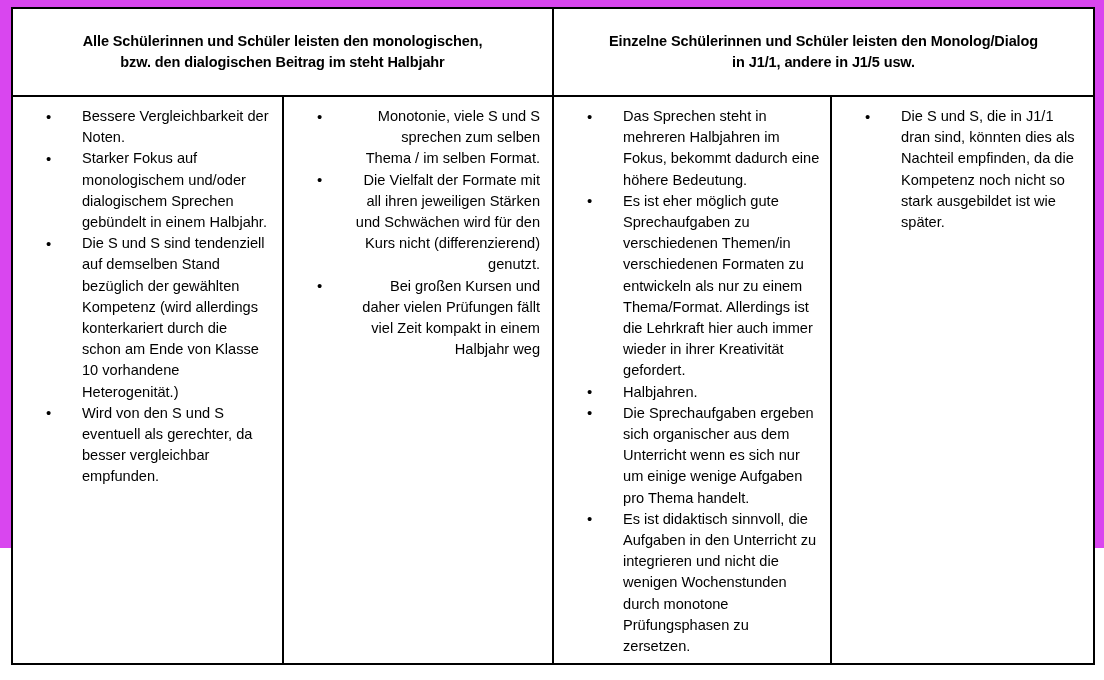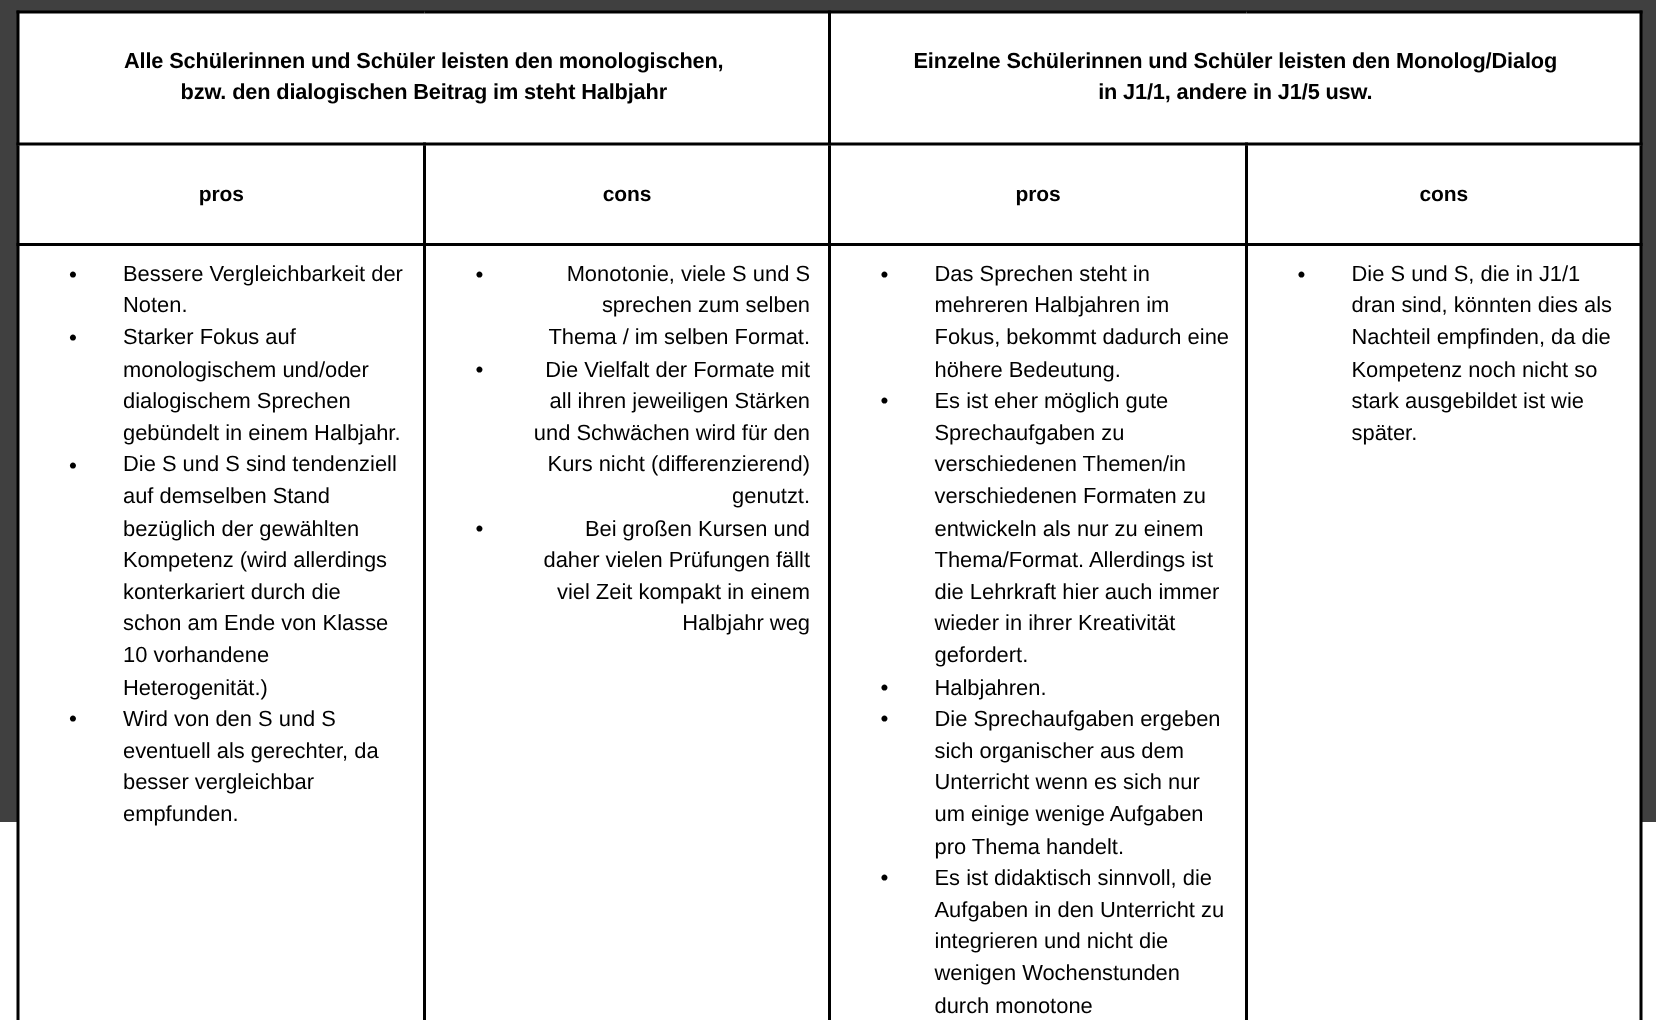--- a/index.html
+++ b/index.html
@@ -12,21 +12,21 @@
     height: 680px;
     font-family: "Liberation Sans", sans-serif;
     color: #000000;
     overflow: hidden;
   }
 
   .page {
     position: relative;
     width: 1104px;
     height: 548px;
-    background: #404040;
+    background: #d946ef;
   }
 
   .pro-con-table {
     position: absolute;
     left: 11px;
     top: 7px;
     width: 1082px;
     border-collapse: collapse;
     table-layout: fixed;
   }
@@ -124,34 +124,20 @@
           </div>
         </td>
         <td class="section-head-cell" colspan="2">
           <div class="section-title">
             <span class="ln">Einzelne Schülerinnen und Schüler leisten den Monolog/Dialog</span>
             <span class="ln">in J1/1, andere in J1/5 usw.</span>
           </div>
         </td>
       </tr>
 
-      <tr>
-        <td class="pc-head-cell">
-          <span class="pc-head-label">pros</span>
-        </td>
-        <td class="pc-head-cell">
-          <span class="pc-head-label">cons</span>
-        </td>
-        <td class="pc-head-cell">
-          <span class="pc-head-label">pros</span>
-        </td>
-        <td class="pc-head-cell">
-          <span class="pc-head-label">cons</span>
-        </td>
-      </tr>
 
       <tr>
         <td class="body-cell col1">
           <ul class="bullets">
               <li>Bessere Vergleichbarkeit der Noten.</li>
               <li>Starker Fokus auf monologischem und/oder dialogischem Sprechen gebündelt in einem Halbjahr.</li>
               <li>Die S und S sind tendenziell auf demselben Stand bezüglich der gewählten Kompetenz (wird allerdings konterkariert durch die schon am Ende von Klasse 10 vorhandene Heterogenität.)</li>
               <li>Wird von den S und S eventuell als gerechter, da besser vergleichbar empfunden.</li>
             </ul>
         </td>

